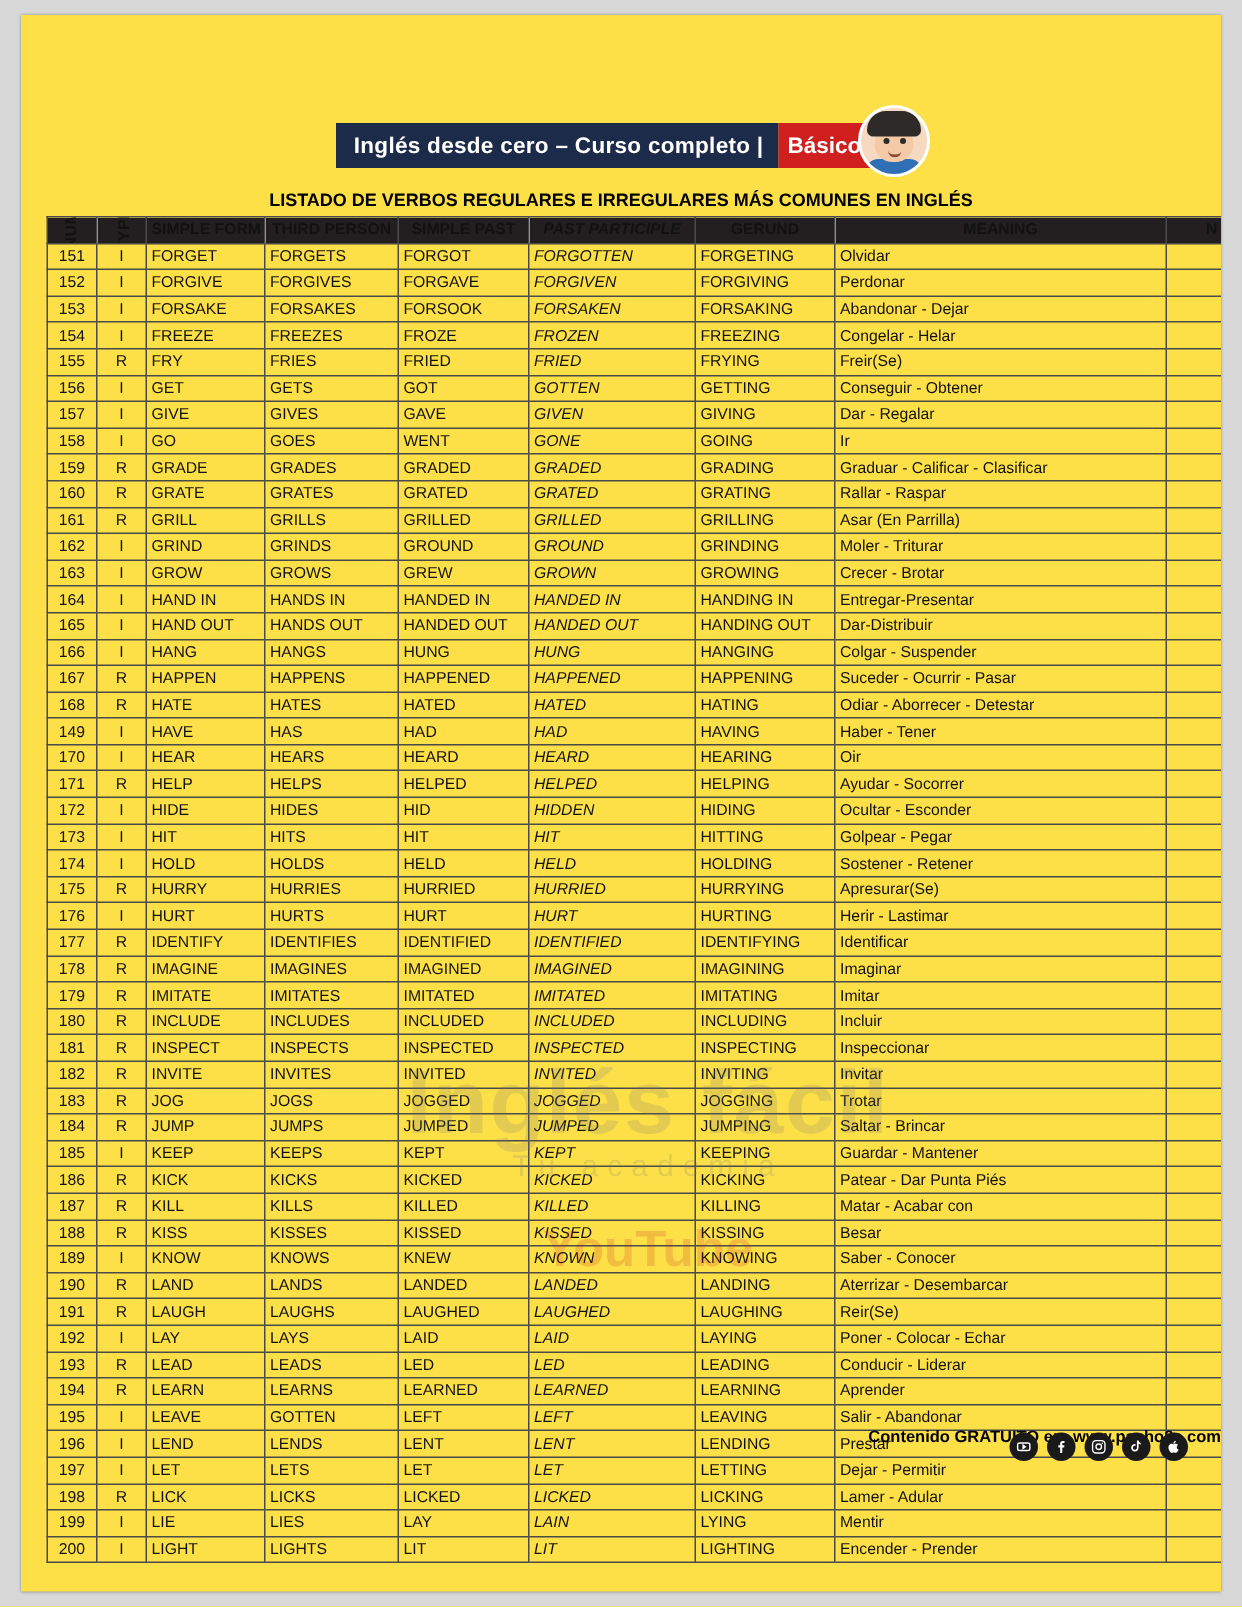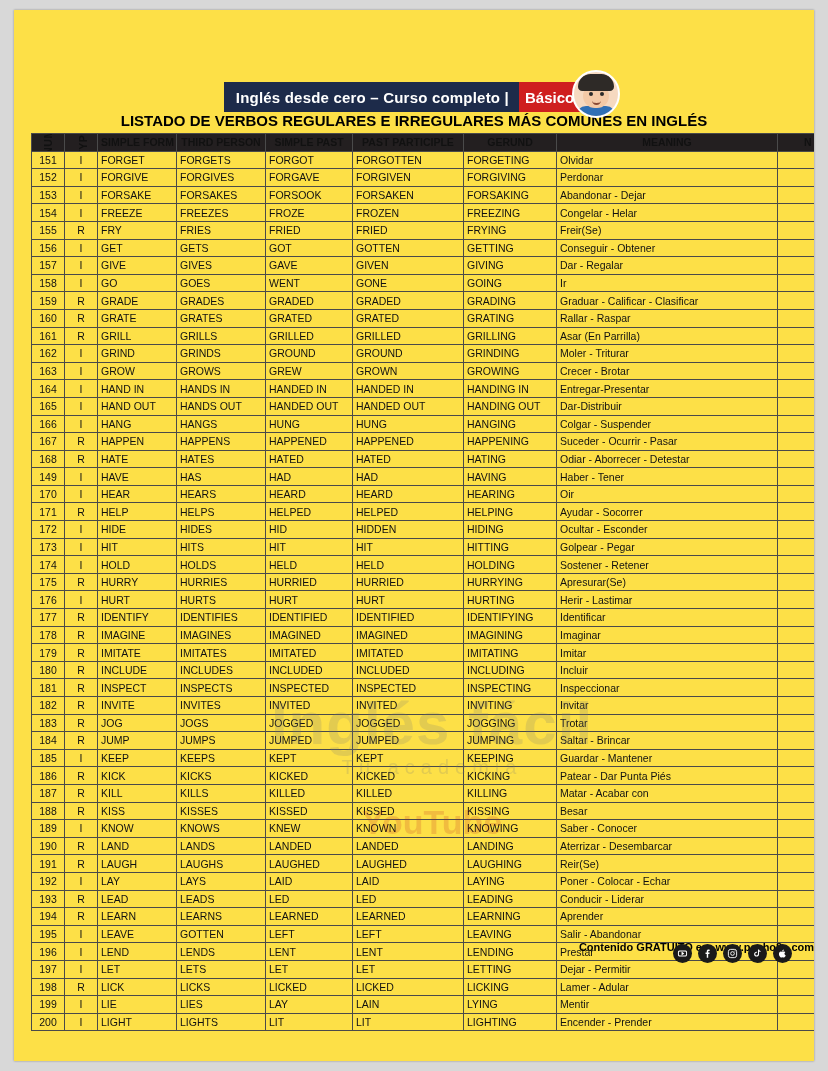--- a/index.html
+++ b/index.html
@@ -45,21 +45,22 @@
   }
   .avatar .hair{position:absolute;left:4px;top:2px;width:36px;height:17px;background:#2e2a27;border-radius:18px 18px 6px 6px;}
   .avatar .face{position:absolute;left:9px;top:12px;width:26px;height:24px;background:#f3c9a6;border-radius:13px;}
   .avatar .eye-l{position:absolute;left:15px;top:20px;width:4px;height:4px;border-radius:50%;background:#2b2b2b;}
   .avatar .eye-r{position:absolute;left:26px;top:20px;width:4px;height:4px;border-radius:50%;background:#2b2b2b;}
   .avatar .smile{position:absolute;left:18px;top:26px;width:9px;height:5px;border-bottom:2px solid #8a4a35;border-radius:0 0 9px 9px;}
   .avatar .shirt{position:absolute;left:2px;bottom:-2px;width:40px;height:12px;background:#2f6fb5;border-radius:10px 10px 0 0;}
 
   
   .doc-title{
-    text-align:center;font-weight:bold;font-size:15px;color:#000;
+    text-align:center;font-weight:bold;font-size:12px;color:#000;
+    margin-top:14px;
   }
   .type-note{
     margin-top:12px;margin-left:86px;font-size:11px;color:#000;
   }
   .type-note b{font-weight:bold;}
   .type-note i{font-style:italic;}
 
   
   table.verbs{
     border-collapse:collapse;width:792px;margin-top:4px;
@@ -84,21 +85,21 @@
   th.vert span{
     display:inline-block;
     transform:rotate(-90deg);
     font-size:10.5px;letter-spacing:.5px;
   }
   .c-num{width:30px;text-align:center;}
   .c-type{width:28px;text-align:center;}
   .c-simple{width:72px;}
   .c-third{width:82px;}
   .c-past{width:80px;}
-  .c-pp{width:104px;}
+  .c-pp{width:104px;font-style:italic;}
   .c-ger{width:86px;}
   .c-mean{width:214px;}
   .c-nik{width:80px;}
 
   
   .watermark{
     position:absolute;left:0;top:470px;width:800px;height:330px;
     pointer-events:none;z-index:5;
     display:flex;flex-direction:column;align-items:center;justify-content:center;
   }

